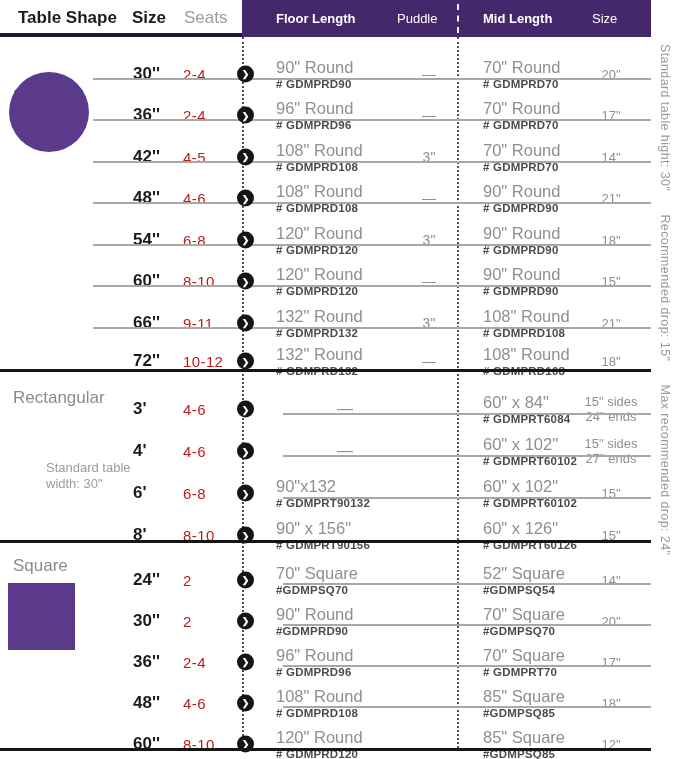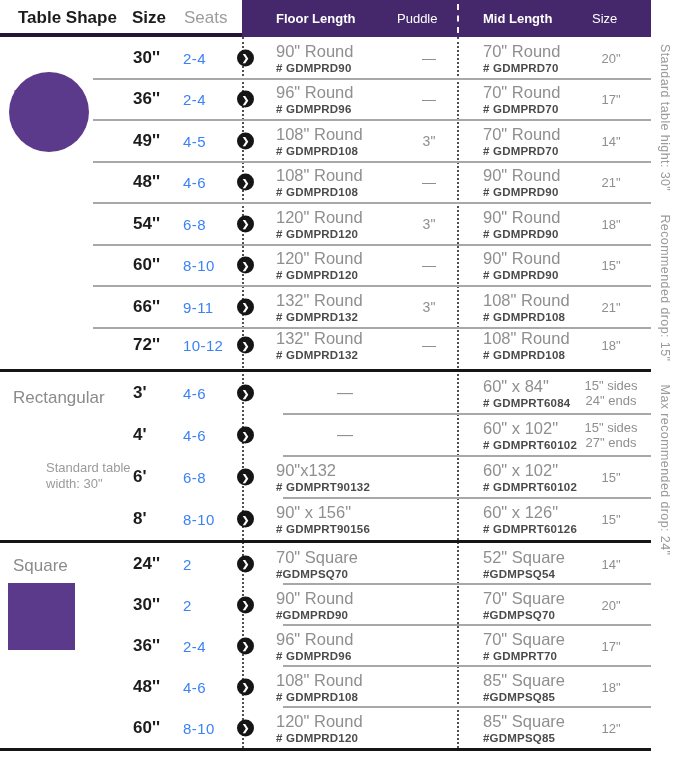--- a/index.html
+++ b/index.html
@@ -19,25 +19,25 @@
   #bl-floor{left:34px;} #bl-puddle{left:155px;} #bl-mid{left:241px;} #bl-drop{left:350px;}
   .band-divider{position:absolute;left:215px;top:4px;height:29px;width:0;border-left:2px dashed rgba(255,255,255,.95);}
 
   
   .dotline{position:absolute;top:37px;height:711px;width:0;border-left:2px dotted #4f4f4f;z-index:1;}
   #dot1{left:242px;} #dot2{left:457px;}
 
   
   .section{position:absolute;left:0;width:651px;z-index:2;}
   .thickline{position:absolute;left:0;width:651px;height:3px;background:#161616;z-index:4;}
-  .row{position:absolute;left:0;width:651px;}
+  .row{position:absolute;left:0;width:651px;margin-top:16px;}
   .row-divider{position:absolute;height:2px;background:#a8a8a8;z-index:2;}
 
   .c-size{position:absolute;left:133px;top:50%;transform:translateY(-50%);font-size:17px;font-weight:bold;color:#1c1c1c;white-space:nowrap;}
-  .c-seats{position:absolute;left:183px;top:50%;transform:translateY(-50%);font-size:15px;color:#3b82f6;letter-spacing:.4px;white-space:nowrap;}
+  .c-seats{position:absolute;left:183px;top:50%;transform:translateY(-50%);font-size:15px;color:#b91c1c;letter-spacing:.4px;white-space:nowrap;}
   .c-arrow{position:absolute;left:237px;top:50%;transform:translateY(-50%);width:17px;height:17px;border-radius:50%;background:#151515;color:#fff;display:flex;align-items:center;justify-content:center;font-size:9px;font-weight:bold;z-index:3;}
   .c-prod{position:absolute;top:50%;transform:translateY(-50%);white-space:nowrap;}
   .c-prod.floor{left:276px;} .c-prod.mid{left:483px;}
   .pname{font-size:16.5px;color:#8f8f8f;}
   .psku{font-size:11.5px;font-weight:bold;color:#4b4b4b;letter-spacing:.2px;margin-top:1px;}
   .dash-cell{position:absolute;left:290px;width:110px;text-align:center;top:50%;transform:translateY(-50%);font-size:16px;color:#8f8f8f;}
   .c-puddle{position:absolute;left:396px;width:66px;text-align:center;top:50%;transform:translateY(-50%);font-size:14px;color:#8f8f8f;}
   .c-drop{position:absolute;left:576px;width:70px;text-align:center;top:50%;transform:translateY(-50%);font-size:13px;color:#8f8f8f;line-height:15px;white-space:nowrap;}
 
   
@@ -103,21 +103,21 @@
           <div class="c-prod mid">
             <div class="pname">70" Round</div>
             <div class="psku"># GDMPRD70</div>
           </div>
           <div class="c-drop">
             <div>17"</div>
           </div>
         </div>
         <div class="row-divider" style="top: 40.5px; left: 93px; width: 558px;"></div>
         <div class="row" style="top: 83px; height: 41.5px;">
-          <div class="c-size">49''</div>
+          <div class="c-size">42''</div>
           <div class="c-seats">4-5</div>
           <div class="c-arrow">❯</div>
           <div class="c-prod floor">
             <div class="pname">108" Round</div>
             <div class="psku"># GDMPRD108</div>
           </div>
           <div class="c-puddle">3"</div>
           <div class="c-prod mid">
             <div class="pname">70" Round</div>
             <div class="psku"># GDMPRD70</div>

